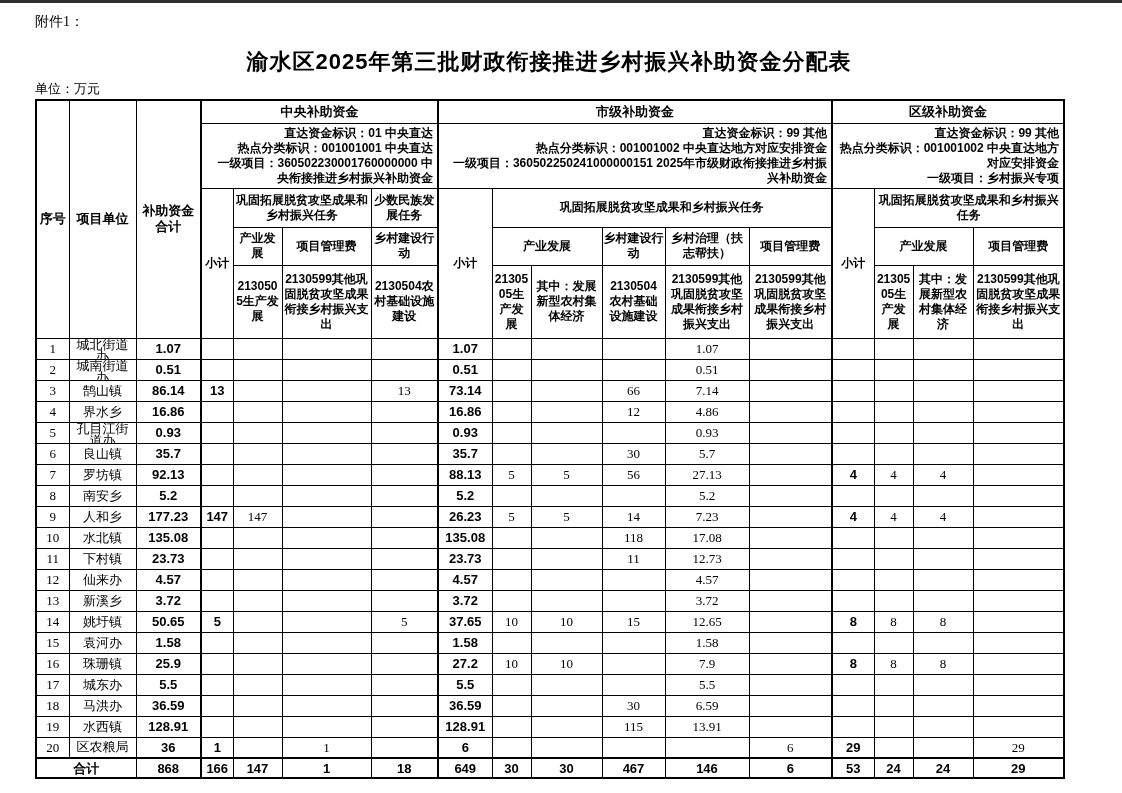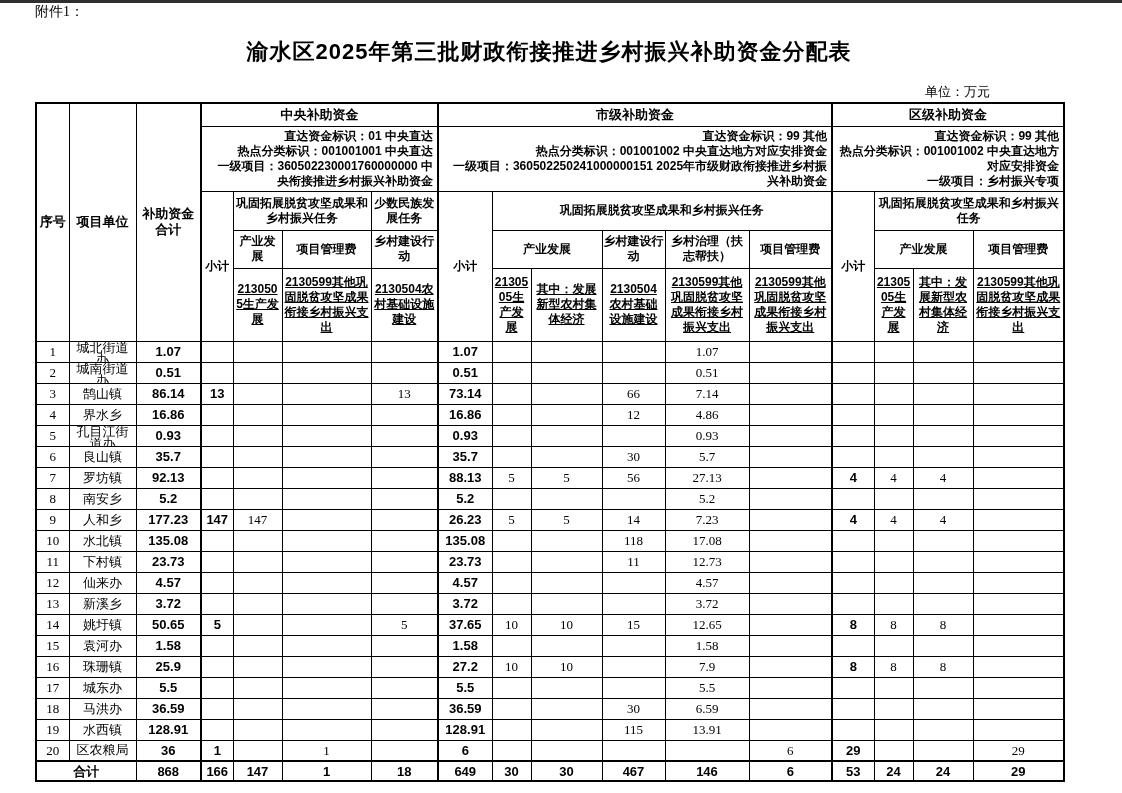--- a/index.html
+++ b/index.html
@@ -3,31 +3,31 @@
 <meta charset="utf-8">
 <style>
   html,body { margin:0; padding:0; }
   body {
     width:1122px; height:793px; background:#ffffff; color:#000;
     font-family:"Liberation Serif", serif;
     border-top:3px solid #2f2f2f;
     box-sizing:border-box;
     overflow:hidden;
   }
-  .page { padding:0 0 0 35px; }
+  .page { padding:10px 0 0 35px; }
   .attachment { font-size:14px; line-height:18px; }
   .doc-header { width:1028px; }
   .title {
     text-align:center; font-size:22px; font-weight:bold;
     font-family:"Liberation Sans", sans-serif;
     margin-top:16px; letter-spacing:1px;
   }
   .unit-note {
-    text-align:right; padding-right:73px; font-size:13px;
-    margin-top:16px; margin-bottom:1px;
+    padding-right:73px; font-size:13px;
+    margin-top:3px; margin-bottom:1px;
   }
   table.alloc {
     border-collapse:collapse; table-layout:fixed; width:1028px;
     border:2px solid #000;
   }
   .alloc th, .alloc td {
     border:1px solid #000; overflow:hidden;
     text-align:center; vertical-align:middle;
     padding:0 1px; box-sizing:border-box;
   }
@@ -37,21 +37,21 @@
   }
   tr.r1 { height:23px; } tr.r1 th { font-size:13px; }
   tr.r2 { height:62px; }
   th.info {
     text-align:right; vertical-align:top; white-space:pre-line;
     font-weight:normal; font-family:"Liberation Serif", serif;
     font-size:12px; line-height:15px; padding:2px 4px;
   }
   tr.r3 { height:39px; }
   tr.r4 { height:38px; }
-  tr.r5 { height:73px;text-decoration:underline; }
+  tr.r5 { height:73px; }
   th.code {
     font-weight:normal; font-family:"Liberation Serif", serif;
     font-size:12px; line-height:14px; word-break:break-all; padding:1px 2px;
   }
   .alloc tbody td { height:21px; font-size:13px; line-height:13px; }
   .alloc tbody td .uc { display:block; max-height:20px; overflow:hidden; line-height:12px; font-size:13px; }
   td.b, tr.total td {
     font-weight:bold; font-family:"Liberation Sans", sans-serif;
   }
   tr.total td { border-top:2px solid #000; height:20px; }

